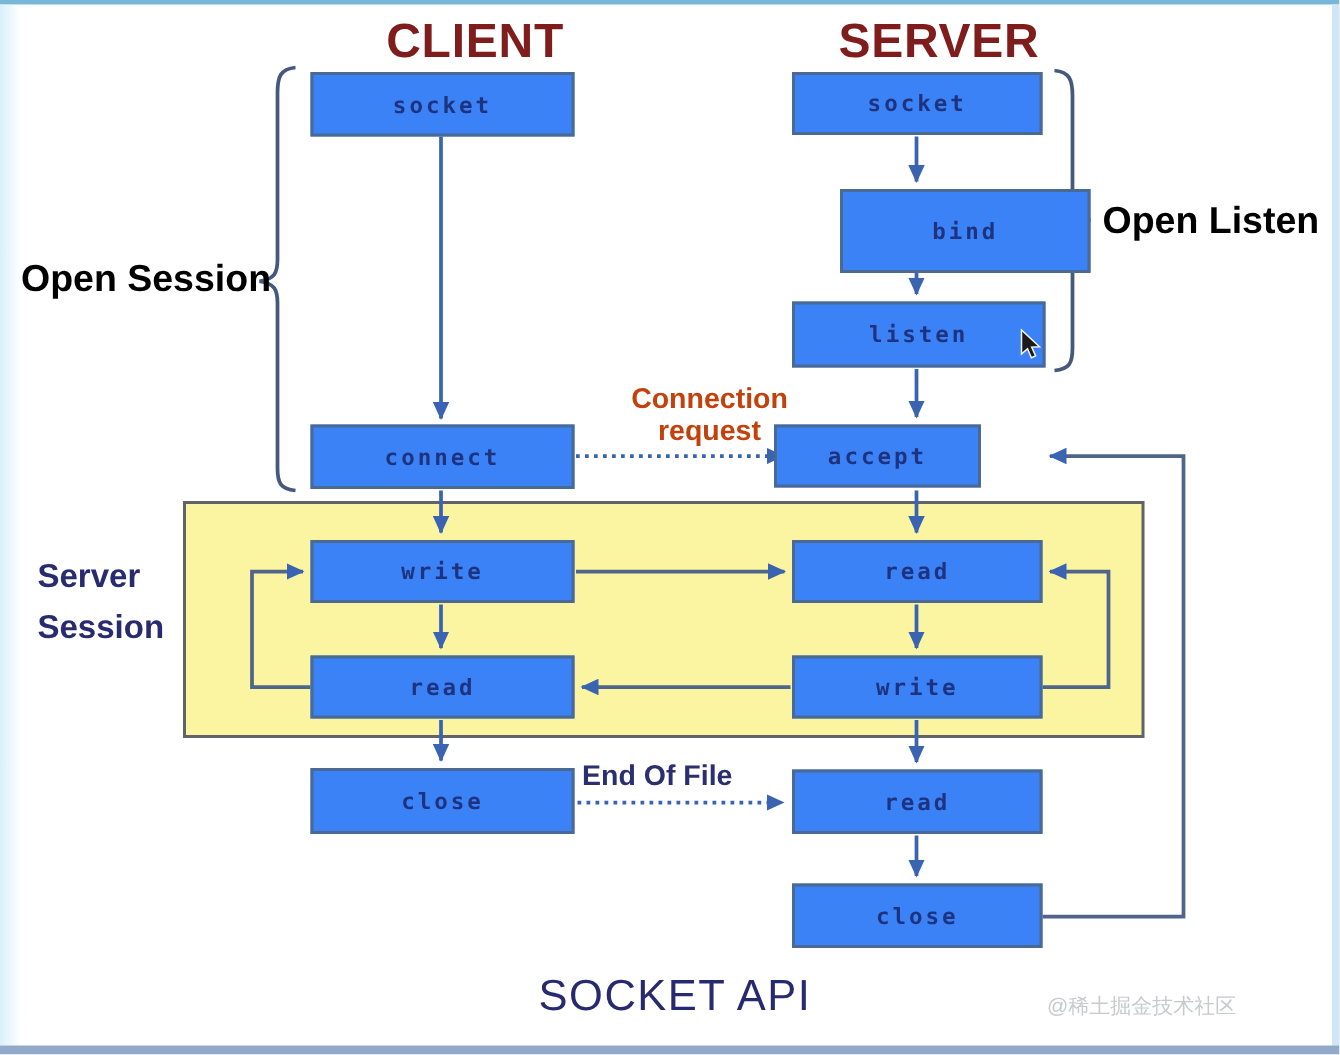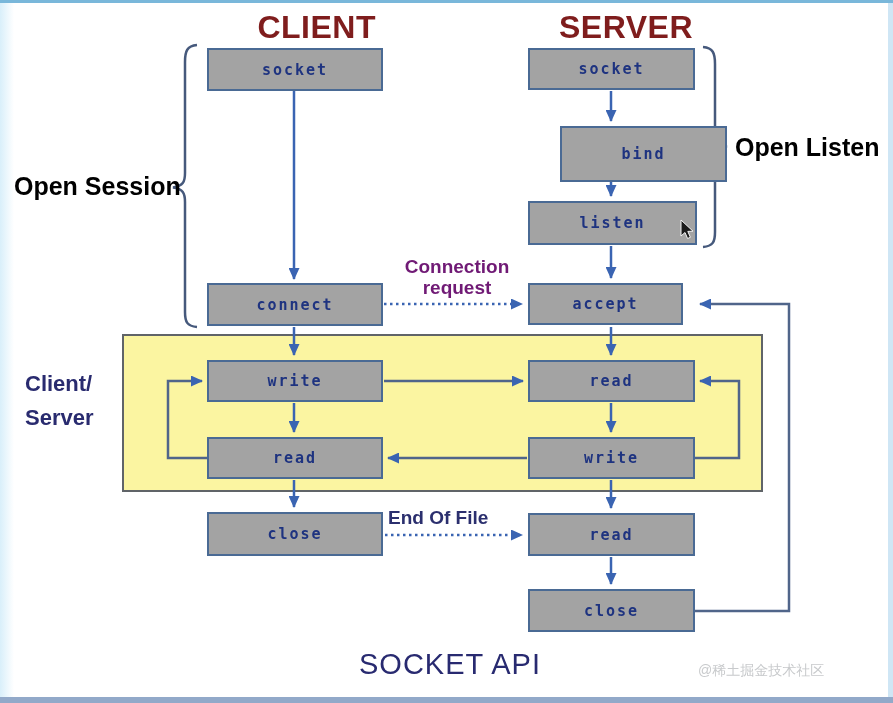--- a/index.html
+++ b/index.html
@@ -10,41 +10,41 @@
   .edge-top{position:absolute;left:0;top:0;width:893px;height:3px;background:#79b7da;}
   .edge-bottom{position:absolute;left:0;top:697px;width:893px;height:6px;background:#92a9c9;}
   .edge-left{position:absolute;left:0;top:3px;width:14px;height:694px;
     background:linear-gradient(90deg,#d9effa,rgba(255,255,255,0));}
   .edge-right{position:absolute;right:0;top:3px;width:5px;height:694px;background:#cfe6f5;}
 
   svg.wires{position:absolute;left:0;top:0;width:893px;height:703px;pointer-events:none;}
 
   .node{
     position:absolute;box-sizing:border-box;
-    background:#a3a3a3;border:2px solid #4a6a94;
+    background:#3b82f6;border:2px solid #4a6a94;
     display:flex;align-items:center;justify-content:center;
     font-family:"DejaVu Sans Mono",monospace;font-weight:bold;
     font-size:15px;letter-spacing:2px;color:#1e3380;
   }
   .session-box{
     position:absolute;left:122px;top:334px;width:641px;height:158px;
     box-sizing:border-box;background:#fbf5a1;border:2px solid #606468;
   }
   .col-title{
     position:absolute;font-weight:bold;font-size:32px;color:#7f1d1d;
     text-align:right;letter-spacing:.5px;
   }
   .side-label{position:absolute;font-weight:bold;font-size:25px;color:#000000;white-space:nowrap;}
   .session-label{
     position:absolute;left:25px;top:367px;font-weight:bold;font-size:22px;
     color:#292b6f;line-height:34px;
   }
   .conn-label{
-    position:absolute;left:378px;top:256px;width:158px;text-align:center;
-    font-weight:bold;font-size:19px;color:#701a75;line-height:21px;
+    position:absolute;left:394px;top:256px;width:158px;text-align:center;
+    font-weight:bold;font-size:19px;color:#c2410c;line-height:21px;
   }
   .eof-label{
     position:absolute;left:388px;top:507px;width:146px;
     font-weight:bold;font-size:19px;color:#2b2f6e;white-space:nowrap;
   }
   .footer-title{
     position:absolute;left:320px;top:648px;width:260px;text-align:center;
     font-weight:normal;font-size:29px;letter-spacing:1px;color:#282a70;
   }
   .watermark{
@@ -107,32 +107,32 @@
 
   <div class="node" style="left:207px;top:48px;width:176px;height:43px;">socket</div>
   <div class="node" style="left:207px;top:283px;width:176px;height:43px;">connect</div>
   <div class="node" style="left:207px;top:360px;width:176px;height:42px;">write</div>
   <div class="node" style="left:207px;top:437px;width:176px;height:42px;">read</div>
   <div class="node" style="left:207px;top:512px;width:176px;height:44px;">close</div>
 
   <div class="node" style="left:528px;top:48px;width:167px;height:42px;">socket</div>
   <div class="node" style="left:560px;top:126px;width:167px;height:56px;">bind</div>
   <div class="node" style="left:528px;top:201px;width:169px;height:44px;">listen</div>
-  <div class="node" style="left:528px;top:283px;width:155px;height:42px;">accept</div>
+  <div class="node" style="left:516px;top:283px;width:138px;height:42px;">accept</div>
   <div class="node" style="left:528px;top:360px;width:167px;height:42px;">read</div>
   <div class="node" style="left:528px;top:437px;width:167px;height:42px;">write</div>
   <div class="node" style="left:528px;top:513px;width:167px;height:43px;">read</div>
   <div class="node" style="left:528px;top:589px;width:167px;height:43px;">close</div>
 
   <div class="side-label" style="left:14px;top:172px;">Open Session</div>
   <div class="side-label" style="left:735px;top:133px;">Open Listen</div>
 
   <div class="session-label">
-    <div>Client/</div>
     <div>Server</div>
+    <div>Session</div>
   </div>
 
   <div class="conn-label">
     <div>Connection</div>
     <div>request</div>
   </div>
 
   <div class="eof-label">End Of File</div>
 
   <div class="footer-title">SOCKET API</div>

